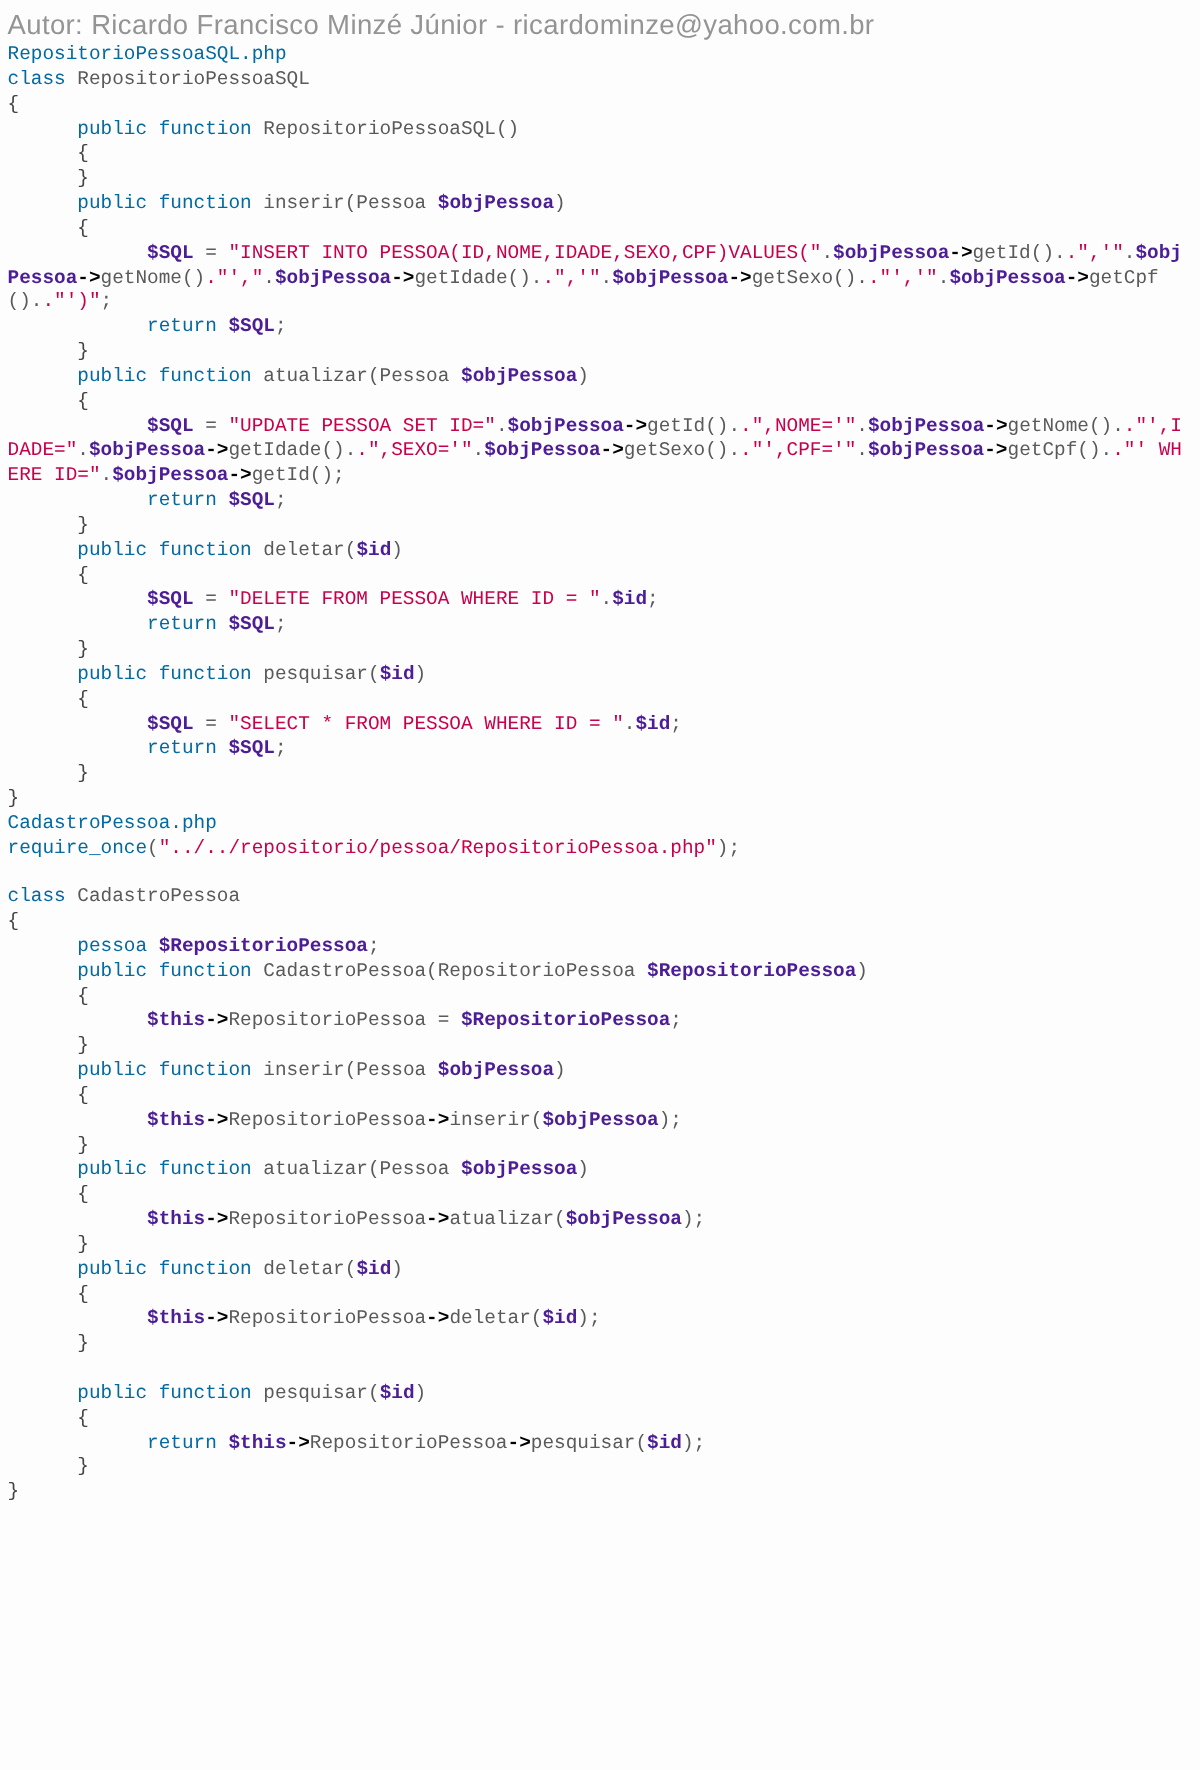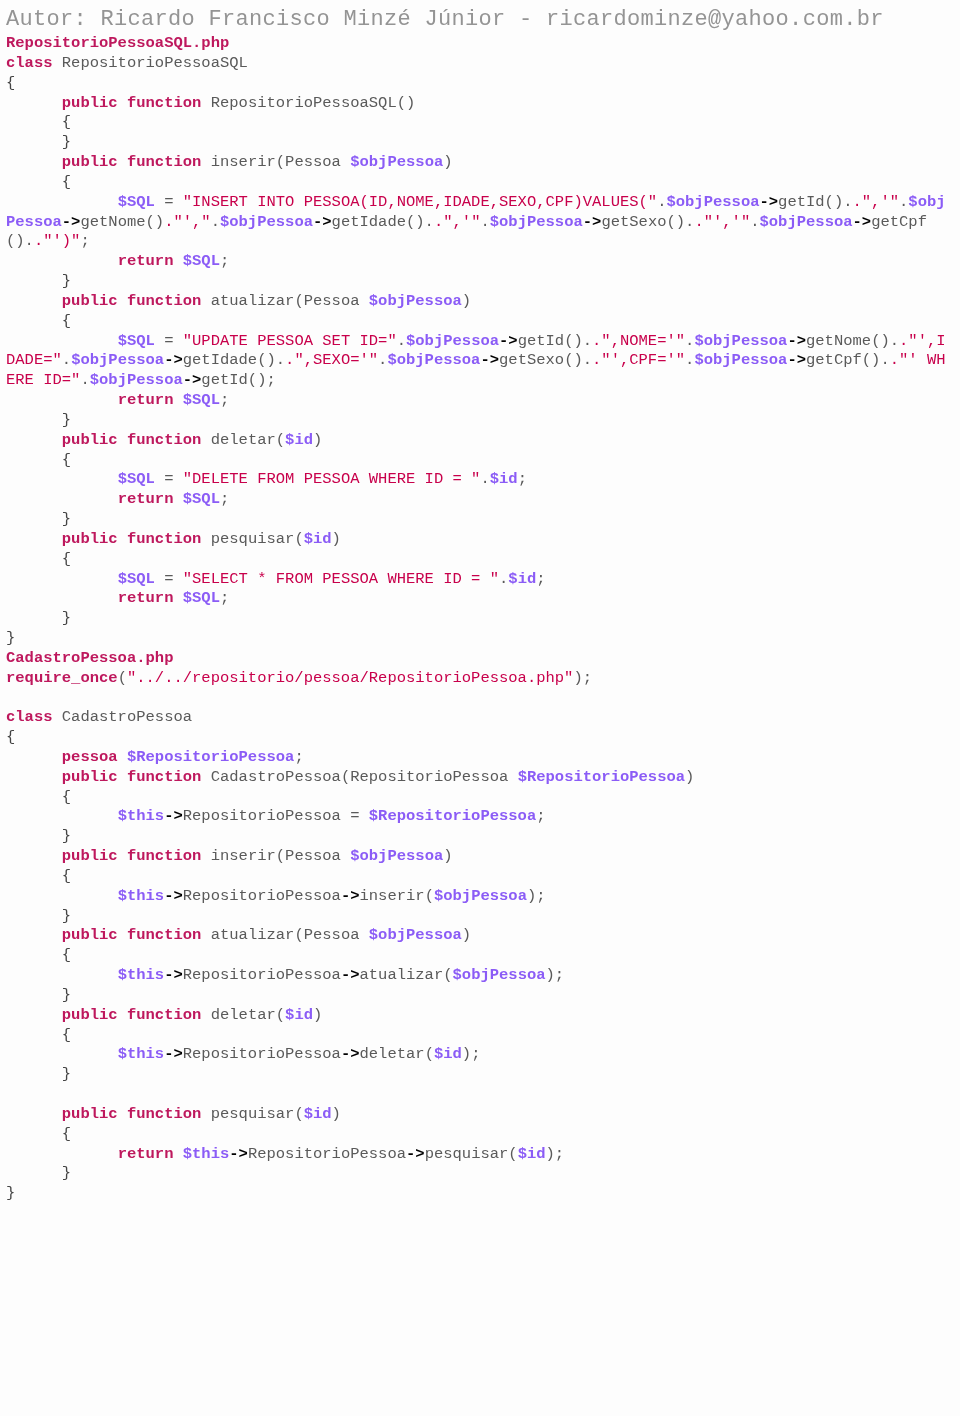--- a/index.html
+++ b/index.html
@@ -7,33 +7,33 @@
     padding: 6px;
     background: #fdfdfd;
     font-family: "Courier New", Courier, monospace;
     font-size: 15.5px;
     line-height: 1.28;
     color: #444;
     width: 960px;
     box-sizing: border-box;
   }
   .author {
-    font-family: Liberation Mono, monospace;
+    font-family: Liberation Sans, sans-serif;
     color: #949494;
     font-size: 22px;
     letter-spacing: 0.3px;
   }
   pre {
     margin: 0;
     white-space: pre-wrap;
     word-break: break-all;
     font-family: "Courier New", Courier, monospace;
   }
-  .kw   { color: #be185d; font-weight: bold; }     
-  .var  { color: #8b5cf6; font-weight: bold; text-align: center; }  
+  .kw   { color: #0369a1; font-weight: normal; }     
+  .var  { color: #4c1d95; font-weight: bold; text-align: center; }  
   .str  { color: #c8004b; }                     
   .fn   { color: #5a5a5a; }                     
   .p    { color: #444; }                        
   .arrow{ color:#000; font-weight:bold; }
 </style>
 </head>
 <body>
 
 <div class="author">Autor: Ricardo Francisco Minzé Júnior - ricardominze@yahoo.com.br</div>
 

